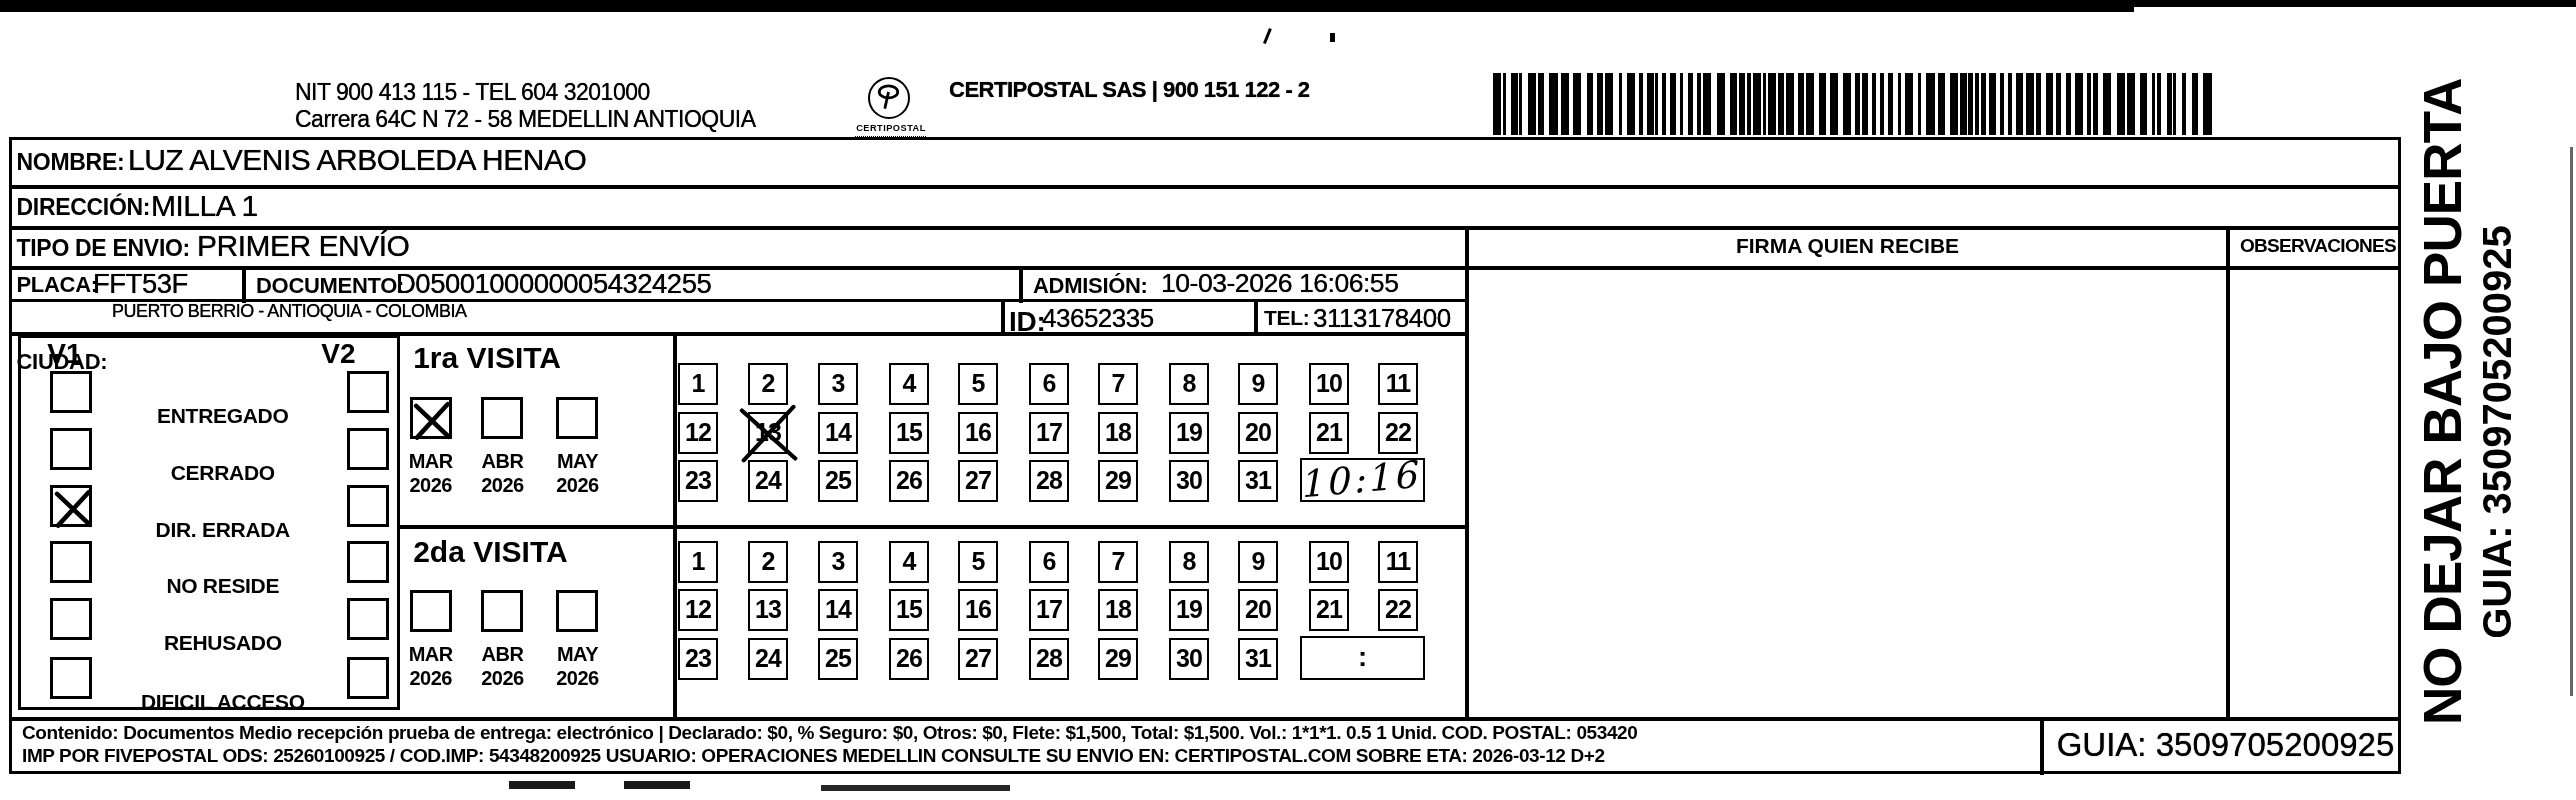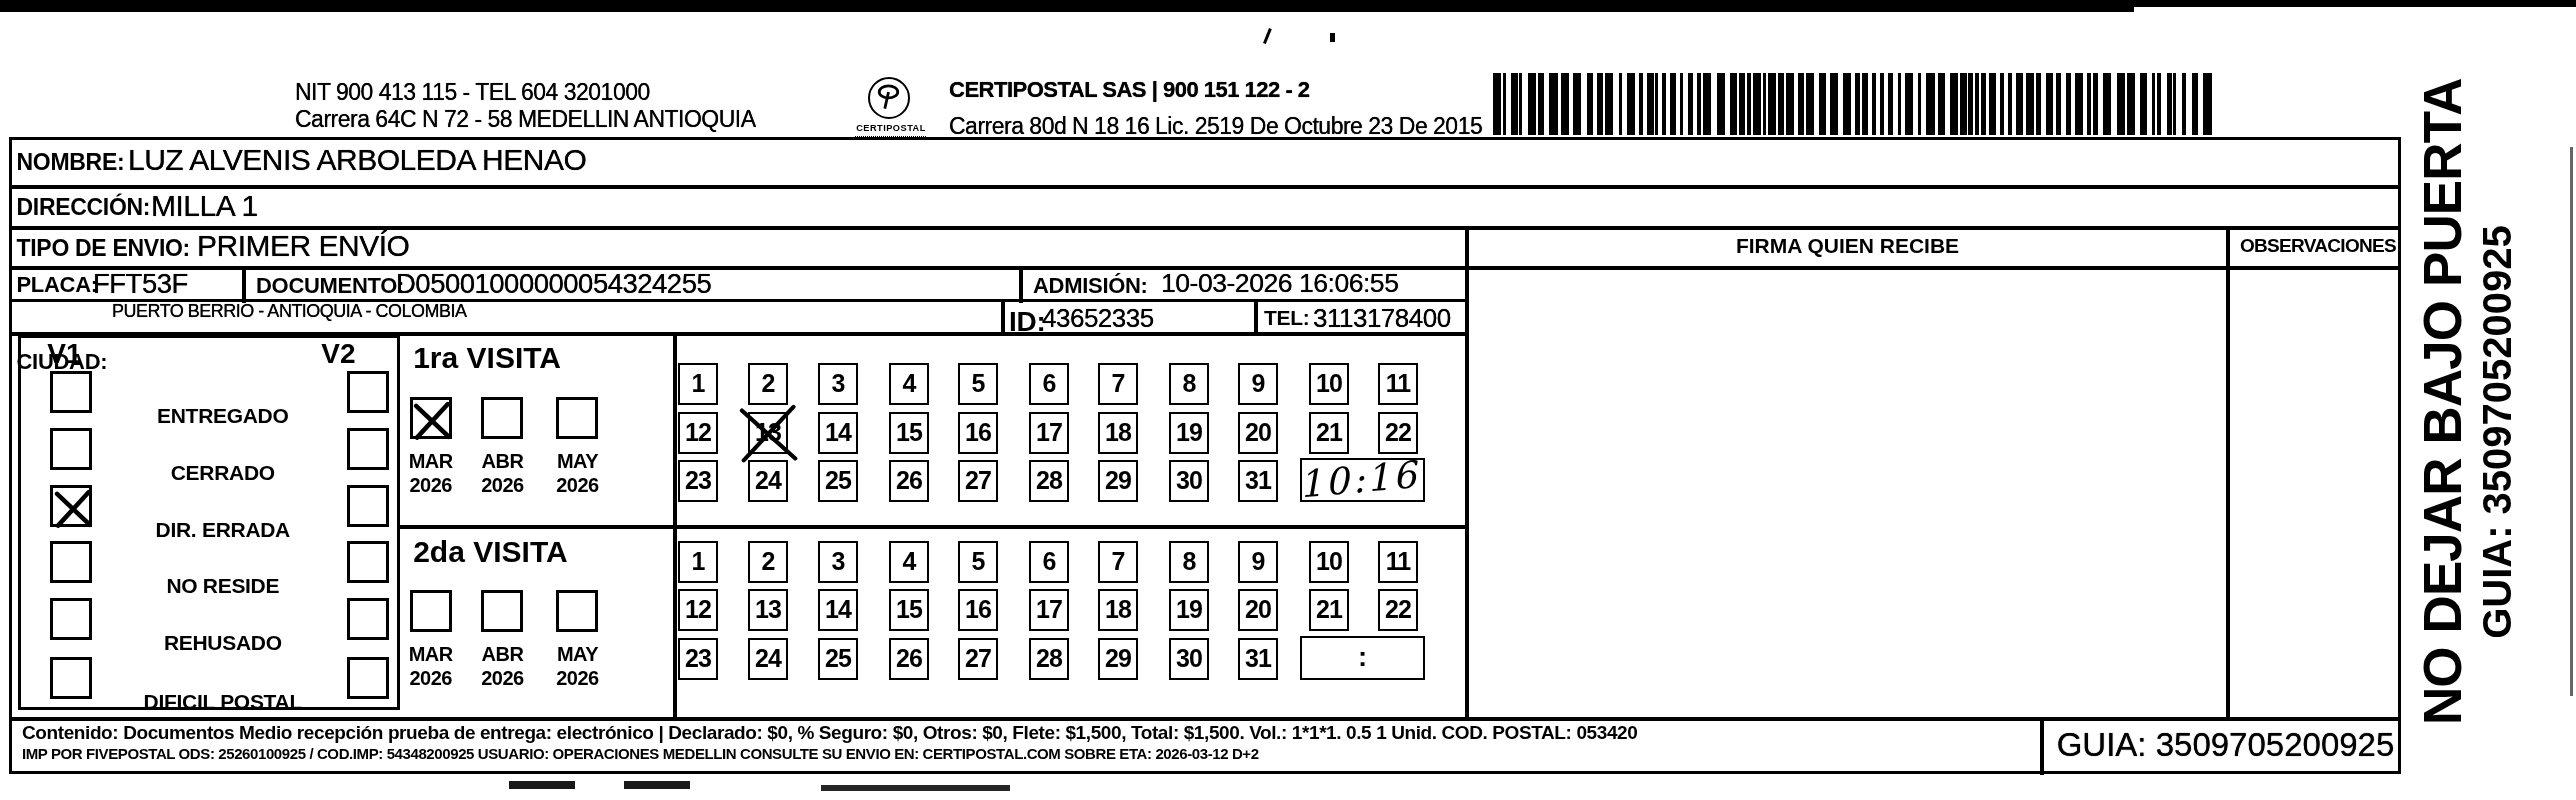--- a/index.html
+++ b/index.html
@@ -66,21 +66,20 @@
   <div class="logo-circle" style="left:868px;top:77px;">
     <svg width="37" height="37" style="position:absolute;left:0;top:0;" viewBox="0 0 40 40">
       <ellipse cx="20" cy="14" rx="10" ry="6.5" fill="none" stroke="#000" stroke-width="3"></ellipse>
       <line x1="20" y1="14" x2="16" y2="32" stroke="#000" stroke-width="3"></line>
     </svg>
   </div>
   <div class="logo-caption" style="left:850px;top:123px;">CERTIPOSTAL</div>
   <div class="logo-squiggle" style="left:855px;top:136px;"></div>
 
   <div class="abs" style="left:949px;top:77px;font-size:22px;font-weight:700;text-shadow:0 0 0.8px #000;white-space:nowrap;letter-spacing:-0.5px;">CERTIPOSTAL SAS | 900 151 122 - 2</div>
-  <div class="abs hdr-small" style="left:949px;top:113px;">Carrera 80d N 18 16  Lic. 2519 De Octubre 23 De 2015</div>
 
   <div id="barcode">
       <div class="b" style="width: 8.2px; margin-right: 1.8px;"></div>
       <div class="b" style="width: 2.7px; margin-right: 5.5px;"></div>
       <div class="b" style="width: 6.4px; margin-right: 1.8px;"></div>
       <div class="b" style="width: 2.7px; margin-right: 5.5px;"></div>
       <div class="b" style="width: 8.2px; margin-right: 1.8px;"></div>
       <div class="b" style="width: 6.4px; margin-right: 5.5px;"></div>
       <div class="b" style="width: 8.2px; margin-right: 3.7px;"></div>
       <div class="b" style="width: 8.2px; margin-right: 3.7px;"></div>
@@ -220,21 +219,21 @@
       </div>
       <div class="statuslabel" style="left:77px;top:157px;width:249px;">DIR. ERRADA</div>
       <div class="chk" style="left:326px;top:147px;"></div>
       <div class="chk" style="left:29px;top:203px;"></div>
       <div class="statuslabel" style="left:77px;top:213px;width:249px;">NO RESIDE</div>
       <div class="chk" style="left:326px;top:203px;"></div>
       <div class="chk" style="left:29px;top:260px;"></div>
       <div class="statuslabel" style="left:77px;top:270px;width:249px;">REHUSADO</div>
       <div class="chk" style="left:326px;top:260px;"></div>
       <div class="chk" style="left:29px;top:319px;"></div>
-      <div class="statuslabel" style="left:77px;top:329px;width:249px;">DIFICIL POSTAL</div>
+      <div class="statuslabel" style="left:77px;top:329px;width:249px;">DIFICIL ACCESO</div>
       <div class="chk" style="left:326px;top:319px;"></div>
     </div>
 
   <div class="abs" id="visit-sec-0" style="left:404px;top:335px;width:269px;height:190px;">
     <div class="abs" style="left:9.2px;top:5.5px;font-size:30px;font-weight:700;white-space:nowrap;">1ra VISITA</div>
   <div class="chk" style="left:5.5px;top:62px;">
         <svg class="xsvg" width="49" height="49" style="left: -5.5px; top: -5.5px;" viewBox="0 0 54 54">
           <line x1="10" y1="12" x2="46" y2="46" stroke="#000" stroke-width="5" stroke-linecap="round"></line>
           <line x1="45" y1="10" x2="11" y2="47" stroke="#000" stroke-width="5" stroke-linecap="round"></line>
         </svg>
@@ -332,21 +331,21 @@
     </div>
 
   <div class="timebox" style="left:1300px;top:458px;width:125px;height:44px;">
     <span class="time-hand" style="display:inline-block;">10:16</span>
   </div>
   <div class="timebox" style="left:1300px;top:636px;width:125px;height:44px;">
     <span class="time-empty">:</span>
   </div>
 
   <div class="footer-line" style="left:22px;top:722px;font-size:19px;letter-spacing:-0.4px;">Contenido: Documentos Medio recepción prueba de entrega: electrónico | Declarado: $0, % Seguro: $0, Otros: $0, Flete: $1,500, Total: $1,500. Vol.: 1*1*1. 0.5 1 Unid. COD. POSTAL: 053420</div>
-  <div class="footer-line" style="left:22px;top:745px;font-size:15px;letter-spacing:-0.4px;">IMP POR FIVEPOSTAL ODS: 25260100925 / COD.IMP: 54348200925 USUARIO: OPERACIONES MEDELLIN CONSULTE SU ENVIO EN: CERTIPOSTAL.COM SOBRE ETA: 2026-03-12 D+2</div>
+  <div class="footer-line" style="left:22px;top:745px;font-size:19px;letter-spacing:-0.4px;">IMP POR FIVEPOSTAL ODS: 25260100925 / COD.IMP: 54348200925 USUARIO: OPERACIONES MEDELLIN CONSULTE SU ENVIO EN: CERTIPOSTAL.COM SOBRE ETA: 2026-03-12 D+2</div>
   <div class="colhead" style="left:2044px;top:717px;width:363px;height:58px;font-size:33px;line-height:55px;font-weight:400;text-shadow:0 0 0.9px #000;">GUIA: 3509705200925</div>
 
   <div class="vert-wrap">
     <div class="vert-l1">NO DEJAR BAJO PUERTA</div>
     <div class="vert-l2">GUIA: 3509705200925</div>
   </div>
 
 </div>
 
 

